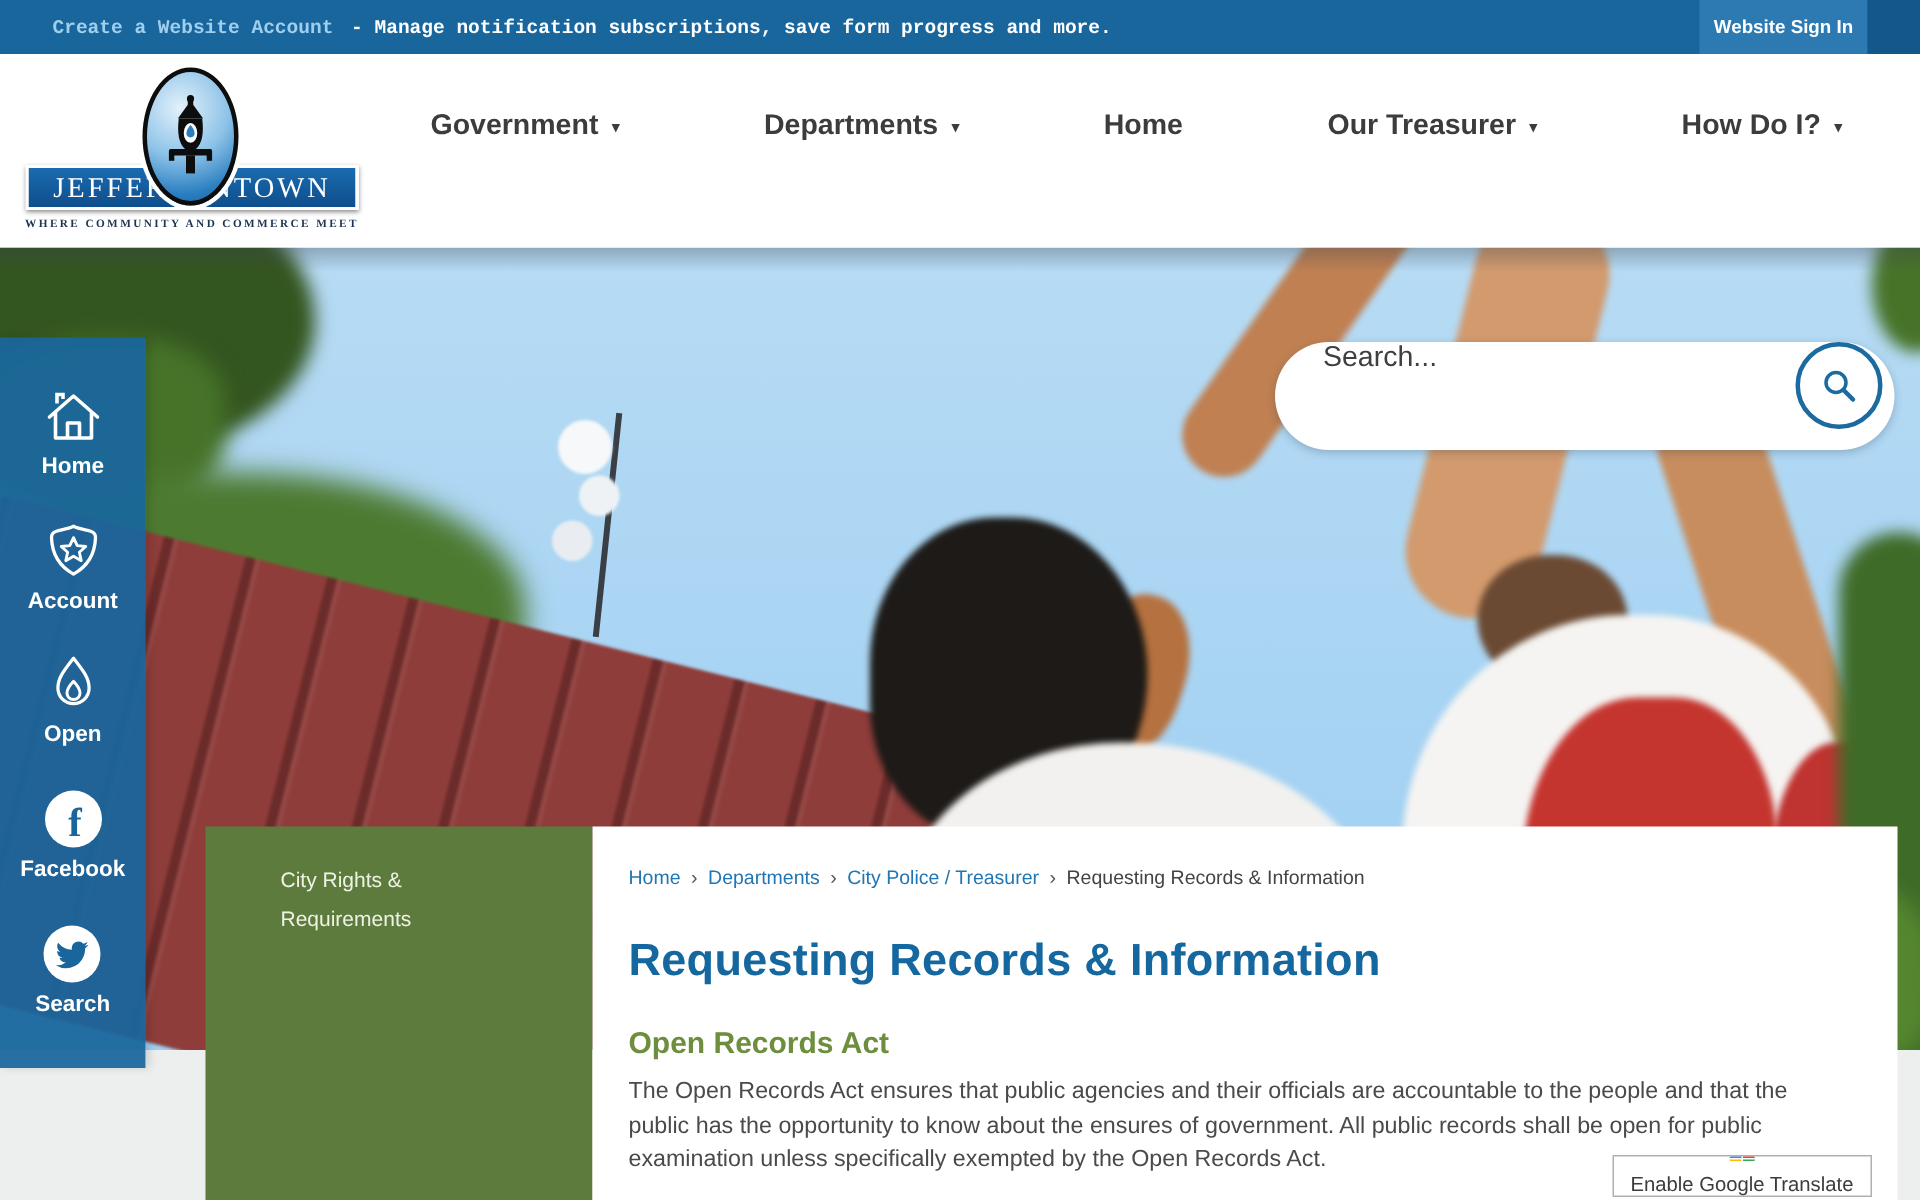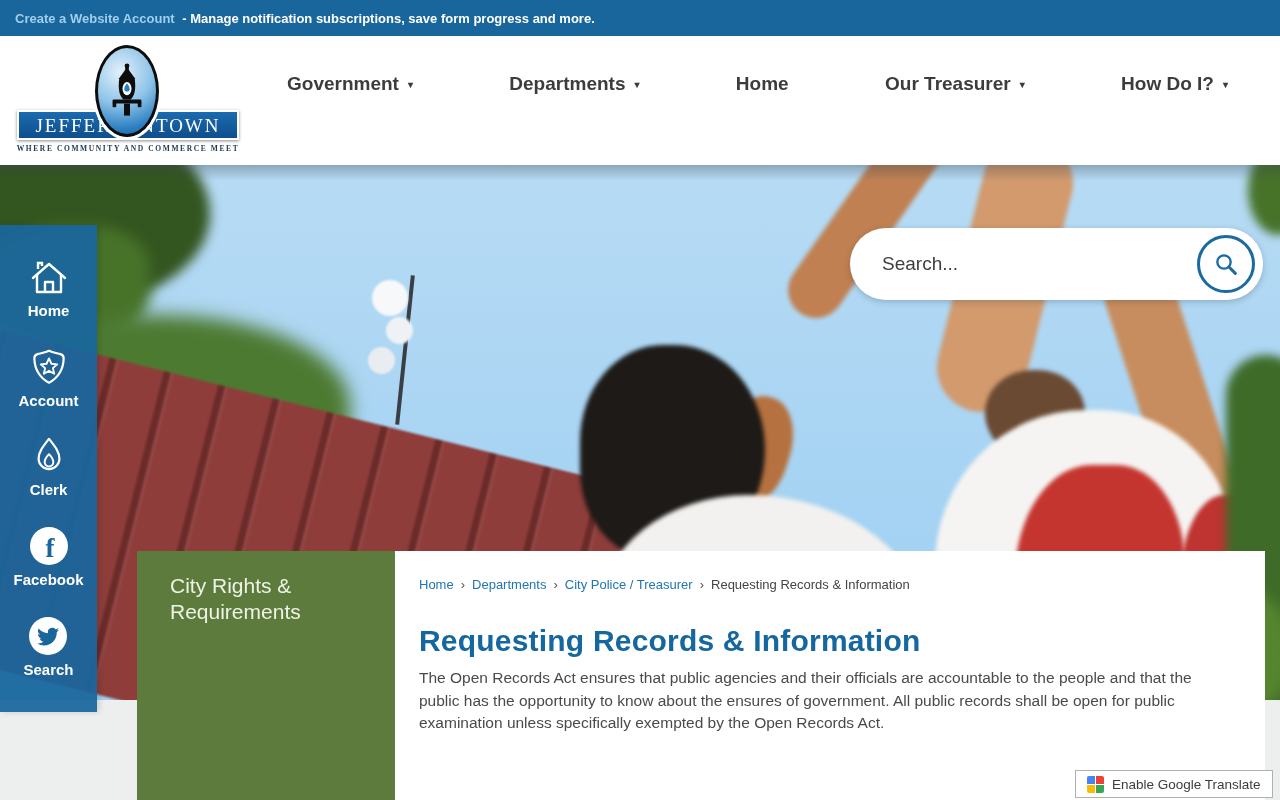--- a/index.html
+++ b/index.html
@@ -2,21 +2,21 @@
 <html><head>
 <meta charset="utf-8">
 <style>
   * { box-sizing: border-box; margin: 0; padding: 0; }
   html,body { width:1280px; height:800px; overflow:hidden; }
   body { font-family:"Liberation Sans", sans-serif; background:#ecefed; position:relative; }
 
   
   .topbar { position:absolute; top:0; left:0; width:1280px; height:36px; background:#19669d;
             display:flex; align-items:center; justify-content:space-between; z-index:20; }
-  .topbar-left { padding-left:15px; color:#fff; font-size:13px; font-weight:600; }
+  .topbar-left { padding-left:35px; color:#fff; font-size:13px; font-weight:600;font-family:Liberation Mono, monospace; }
   .topbar-left a { color:#9fcfec; font-weight:700; text-decoration:none; cursor:pointer; margin-right:4px; }
   .topbar-right { display:flex; height:36px; }
   .signin-btn { height:36px; width:112px; background:#2d7ab2; color:#fff; border:none;
                 font-size:12.5px; font-weight:600; cursor:pointer; font-family:inherit; }
   .topbar-cap { width:35px; height:36px; background:#14578b; }
 
   
   .site-header { position:absolute; top:36px; left:0; width:1280px; height:129px; background:#fff; z-index:15; }
   .logo { position:absolute; left:0; top:0; width:256px; height:129px; cursor:pointer; }
   .logo-oval { position:absolute; left:95px; top:9px; width:64px; height:92px; border-radius:50%;
@@ -78,71 +78,75 @@
                 border-radius:45% 55% 10% 10%; filter:blur(2px); }
   .boy2-shirt { left:935px; top:245px; width:300px; height:310px; background:#f5f4f2;
                 border-radius:50% 45% 10% 10%; filter:blur(2px); }
   .boy2-red { left:1015px; top:300px; width:170px; height:250px; background:#c5352f;
               border-radius:45% 40% 5% 5%; filter:blur(2px); }
   .boy2-red2 { left:1180px; top:330px; width:110px; height:220px; background:#bf3330;
                border-radius:40% 50% 5% 5%; filter:blur(2px); }
 
   
   .searchbar { position:absolute; left:850px; top:63px; width:413px; height:72px; background:#fff;
-               border-radius:36px; z-index:6; display:flex; align-items:center;
+               border-radius:36px; z-index:6; display:flex; align-items:flex-start;
                box-shadow:0 2px 6px rgba(30,50,70,.25); }
   .search-input { flex:1; border:none; outline:none; background:transparent; margin-left:32px;
                   font-size:19px; color:#333; font-family:inherit; }
   .search-input::placeholder { color:#3f3f3f; opacity:1; }
   .search-btn { width:58px; height:58px; margin-right:8px; border-radius:50%; background:#fff;
                 border:3px solid #1b6aa0; cursor:pointer; display:flex; align-items:center;
                 justify-content:center; padding:0; }
 
   
   .socialbar { position:absolute; left:0; top:225px; width:97px; height:487px; z-index:8;
                background:rgba(25,102,157,.93); display:flex; flex-direction:column;
                justify-content:space-evenly; align-items:center; padding:6px 0;
                box-shadow:2px 0 6px rgba(0,0,0,.15); }
   .social-item { display:flex; flex-direction:column; align-items:center; gap:5px;
                  text-decoration:none; cursor:pointer; }
   .social-item .slabel { color:#fff; font-size:15px; font-weight:700; }
 
   
   .green-panel { position:absolute; left:137px; top:551px; width:258px; height:249px;
                  background:#5e7b3e; z-index:9; cursor:pointer; }
-  .green-title { padding:22px 20px 0 33px; color:#eef3e4; font-size:21px; line-height:26px; width:200px; }
+  .green-title { padding:22px 20px 0 50px; color:#eef3e4; font-size:14px; line-height:26px; width:200px; }
   .content-panel { position:absolute; left:395px; top:551px; width:870px; height:249px;
                    background:#fff; z-index:9; padding:26px 30px 0 24px; }
   .breadcrumb { font-size:13px; color:#444; display:flex; gap:7px; align-items:center; flex-wrap:wrap; }
   .bc-link { color:#2076b4; text-decoration:none; cursor:pointer; }
   .bc-sep { color:#555; }
   .bc-current { color:#444; }
   .page-title { margin-top:32px; color:#15679f; font-size:30px; font-weight:700; letter-spacing:.2px; }
   .section-heading { margin-top:27px; color:#6d8e3c; font-size:20px; font-weight:700; }
   .body-par { margin-top:9px; color:#4a4a4a; font-size:15.5px; line-height:22.5px; width:794px; }
 
   
   .translate { position:absolute; left:1075px; top:770px; height:28px; z-index:12; background:#fff;
                border:1px solid #b0b0b0; display:flex; align-items:center; gap:8px;
-               padding:0 11px; cursor:pointer; }
+               padding:0 11px; cursor:pointer;flex-direction:column; }
   .translate span.tlabel { font-size:13.5px; color:#3c3c3c; }
   .gicon { width:17px; height:17px; display:grid; grid-template-columns:1fr 1fr; grid-template-rows:1fr 1fr; gap:1px; }
   .gicon i { display:block; }
   .gicon .g1{ background:#4285f4; border-radius:2px 0 0 0;}
   .gicon .g2{ background:#ea4335; border-radius:0 2px 0 0;}
   .gicon .g3{ background:#fbbc05; border-radius:0 0 0 2px;}
   .gicon .g4{ background:#34a853; border-radius:0 0 2px 0;}
 </style>
 </head>
 <body>
 
 <div class="topbar">
   <div class="topbar-left">
     <a>Create a Website Account</a>
     <span>- Manage notification subscriptions, save form progress and more.</span>
+  </div>
+  <div class="topbar-right">
+    <button class="signin-btn">Website Sign In</button>
+    <div class="topbar-cap"></div>
   </div>
 </div>
 
 <div class="site-header">
   <a class="logo">
     <div class="logo-oval">
       <svg width="36" height="66" viewBox="0 0 60 100">
         <circle cx="30" cy="8" r="4" fill="#0d0d0d"></circle>
         <rect x="27" y="9" width="6" height="6" fill="#0d0d0d"></rect>
         <polygon points="16,30 44,30 31,12 29,12" fill="#0d0d0d"></polygon>
@@ -233,21 +237,21 @@
       <path d="M21 4 C25 6 30 6.5 33 7.5 C35.5 8.3 36.5 9.5 36.4 12 C36 24 31 32 21 37.5 C11 32 6 24 5.6 12 C5.5 9.5 6.5 8.3 9 7.5 C12 6.5 17 6 21 4 Z" fill="none" stroke="#fff" stroke-width="2.3" stroke-linejoin="round"></path>
       <path d="M21 12 l2.6 5.6 6 .6 -4.5 4 1.3 5.9 -5.4 -3.1 -5.4 3.1 1.3 -5.9 -4.5 -4 6 -.6 Z" fill="none" stroke="#fff" stroke-width="2" stroke-linejoin="round"></path>
     </svg>
     <span class="slabel">Account</span>
   </a>
   <a class="social-item">
     <svg width="38" height="40" viewBox="0 0 42 44">
       <path d="M21 3 C14 12 9.5 17.5 9.5 25 a11.5 11.5 0 0 0 23 0 C32.5 17.5 28 12 21 3 Z" fill="none" stroke="#fff" stroke-width="2.4" stroke-linejoin="round"></path>
       <path d="M21 20 c-3.2 3.4 -4.8 5.6 -4.8 8.7 a4.8 4.8 0 0 0 9.6 0 c0 -3.1 -1.6 -5.3 -4.8 -8.7 Z" fill="none" stroke="#fff" stroke-width="2.2" stroke-linejoin="round"></path>
     </svg>
-    <span class="slabel">Clerk</span>
+    <span class="slabel">Open</span>
   </a>
   <a class="social-item">
     <svg width="40" height="40" viewBox="0 0 40 40">
       <circle cx="20" cy="20" r="19" fill="#fff"></circle>
       <text x="21" y="31" text-anchor="middle" font-family="Liberation Serif, serif" font-weight="bold" font-size="27" fill="#19669d">f</text>
     </svg>
     <span class="slabel">Facebook</span>
   </a>
   <a class="social-item">
     <svg width="40" height="40" viewBox="0 0 40 40">
@@ -266,20 +270,21 @@
   <div class="breadcrumb">
     <a class="bc-link">Home</a>
     <span class="bc-sep">›</span>
     <a class="bc-link">Departments</a>
     <span class="bc-sep">›</span>
     <a class="bc-link">City Police / Treasurer</a>
     <span class="bc-sep">›</span>
     <span class="bc-current">Requesting Records &amp; Information</span>
   </div>
   <h1 class="page-title">Requesting Records &amp; Information</h1>
+  <h2 class="section-heading">Open Records Act</h2>
   <p class="body-par">The Open Records Act ensures that public agencies and their officials are accountable to the people and that the public has the opportunity to know about the ensures of government. All public records shall be open for public examination unless specifically exempted by the Open Records Act.</p>
 </div>
 
 <div class="translate">
   <span class="gicon">
     <i class="g1"></i>
       <i class="g2"></i>
       <i class="g3"></i>
       <i class="g4"></i>
   </span>

